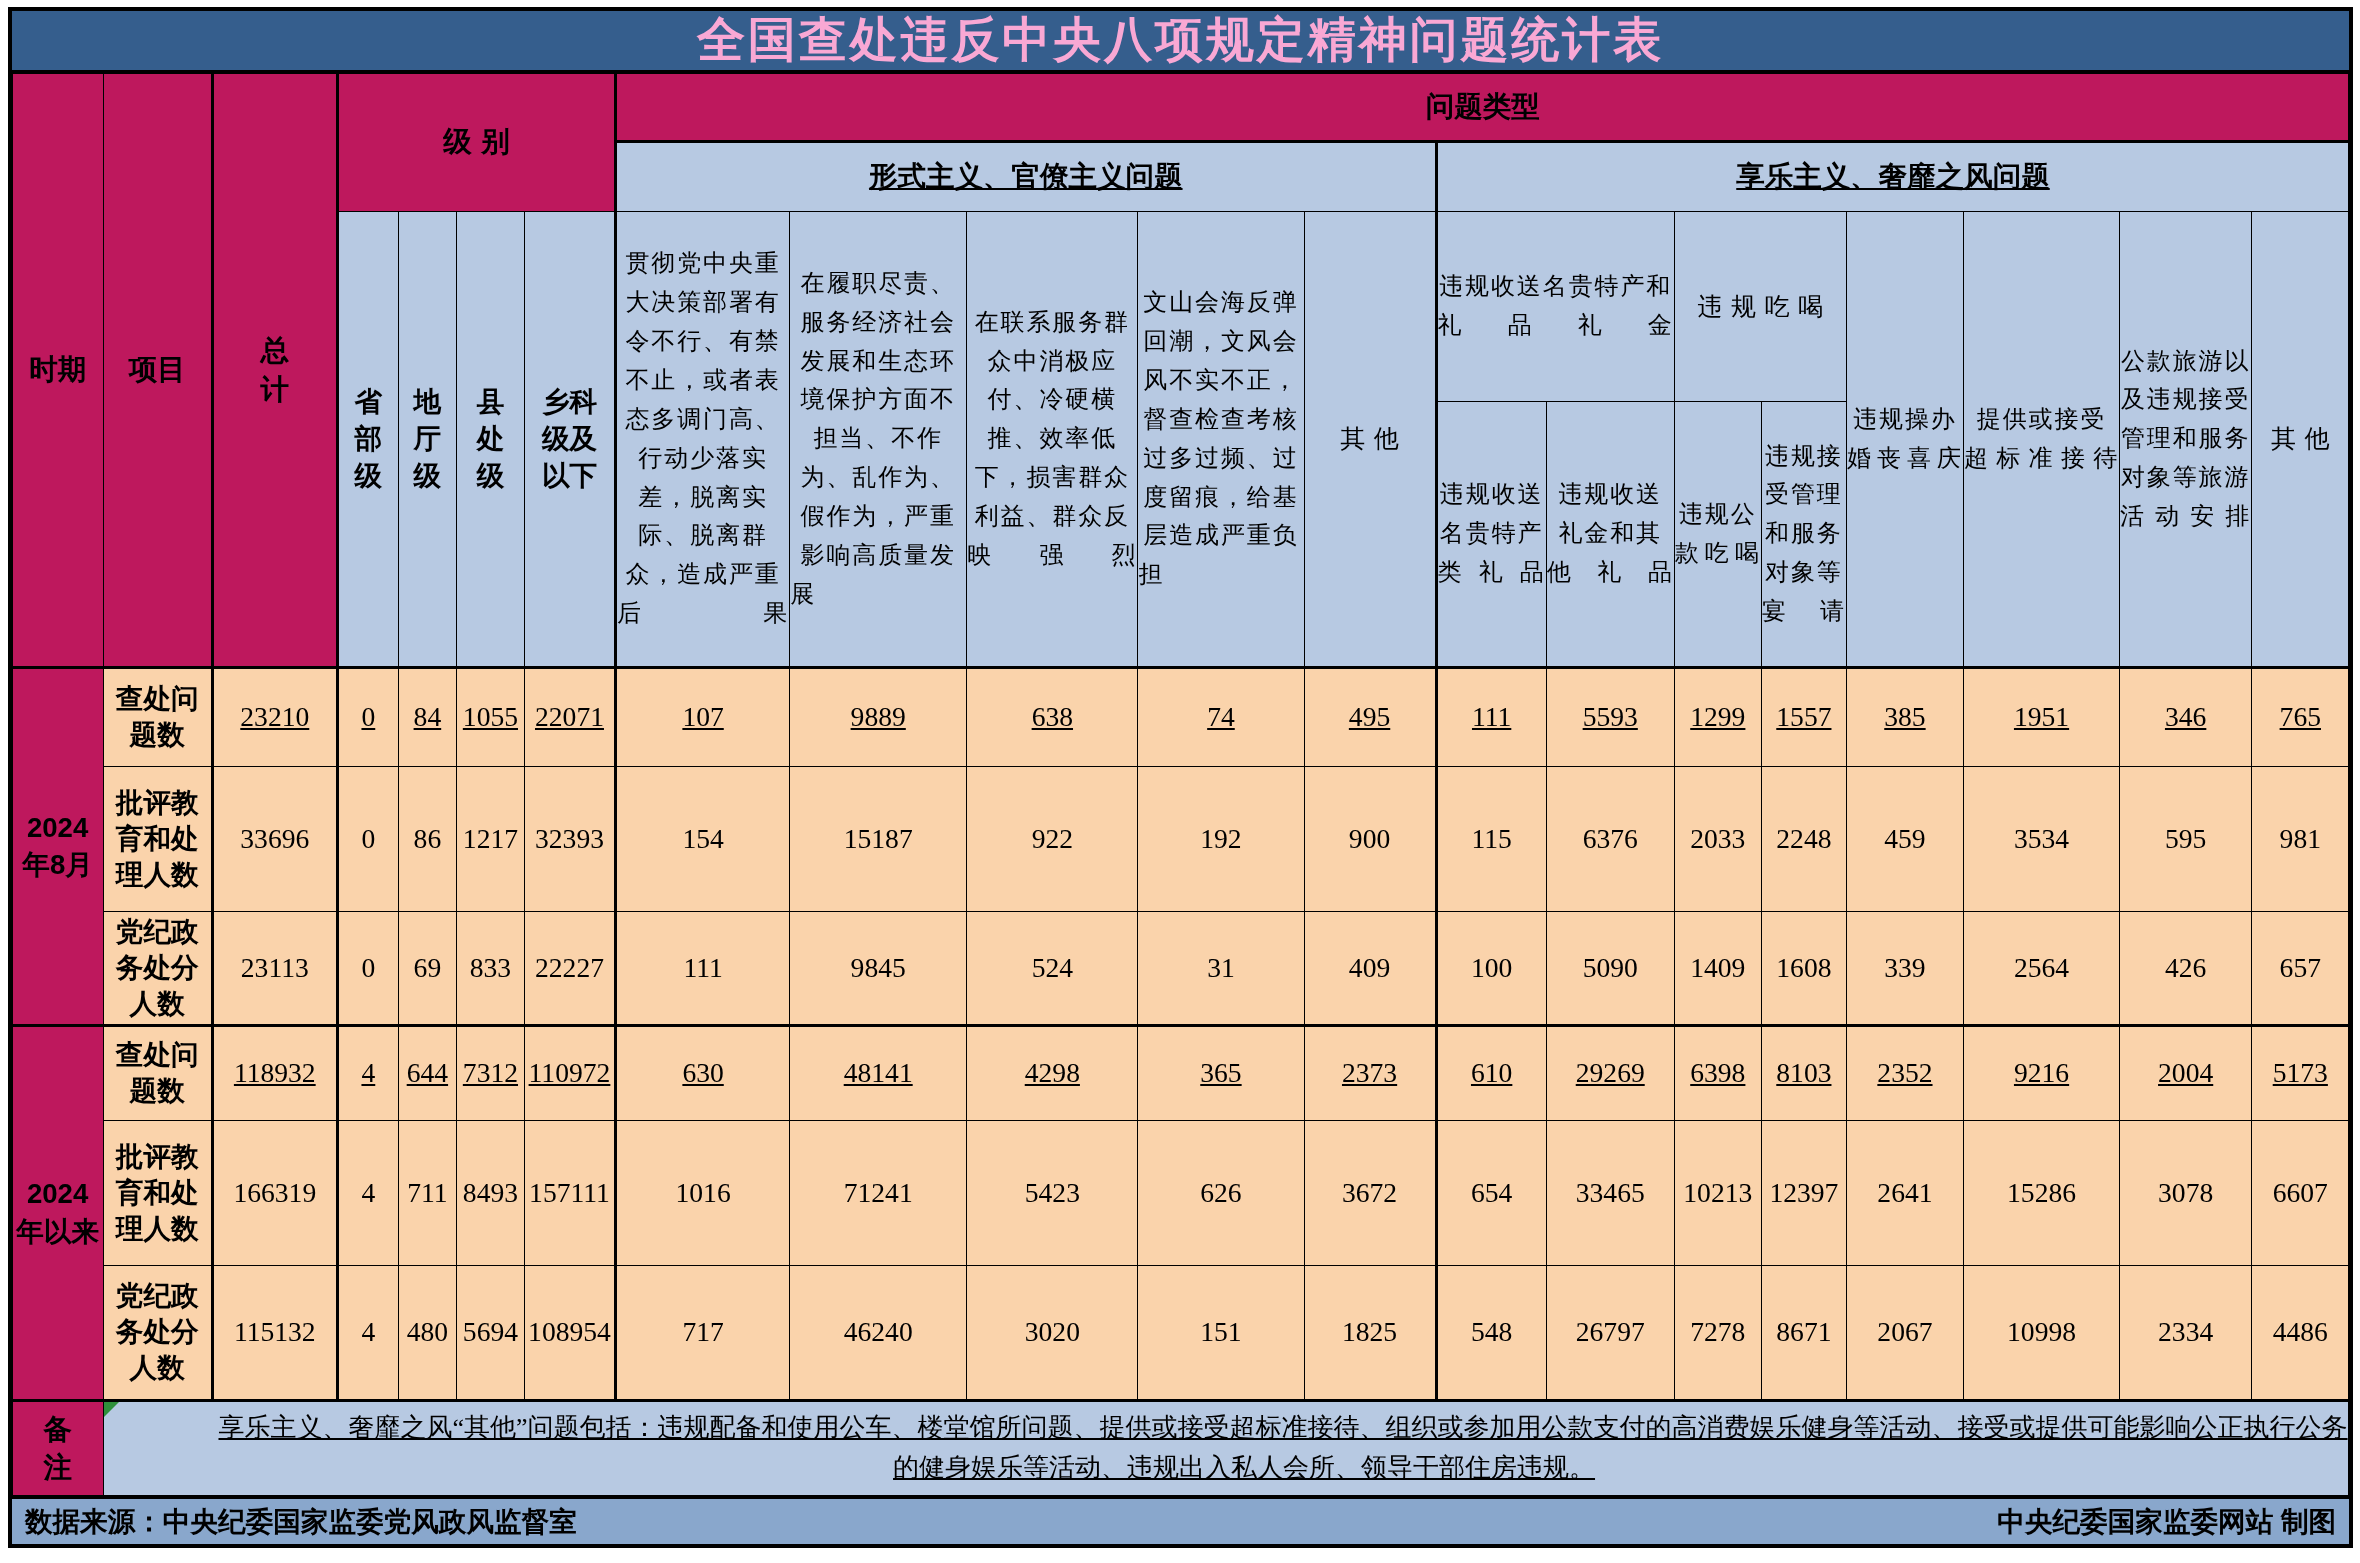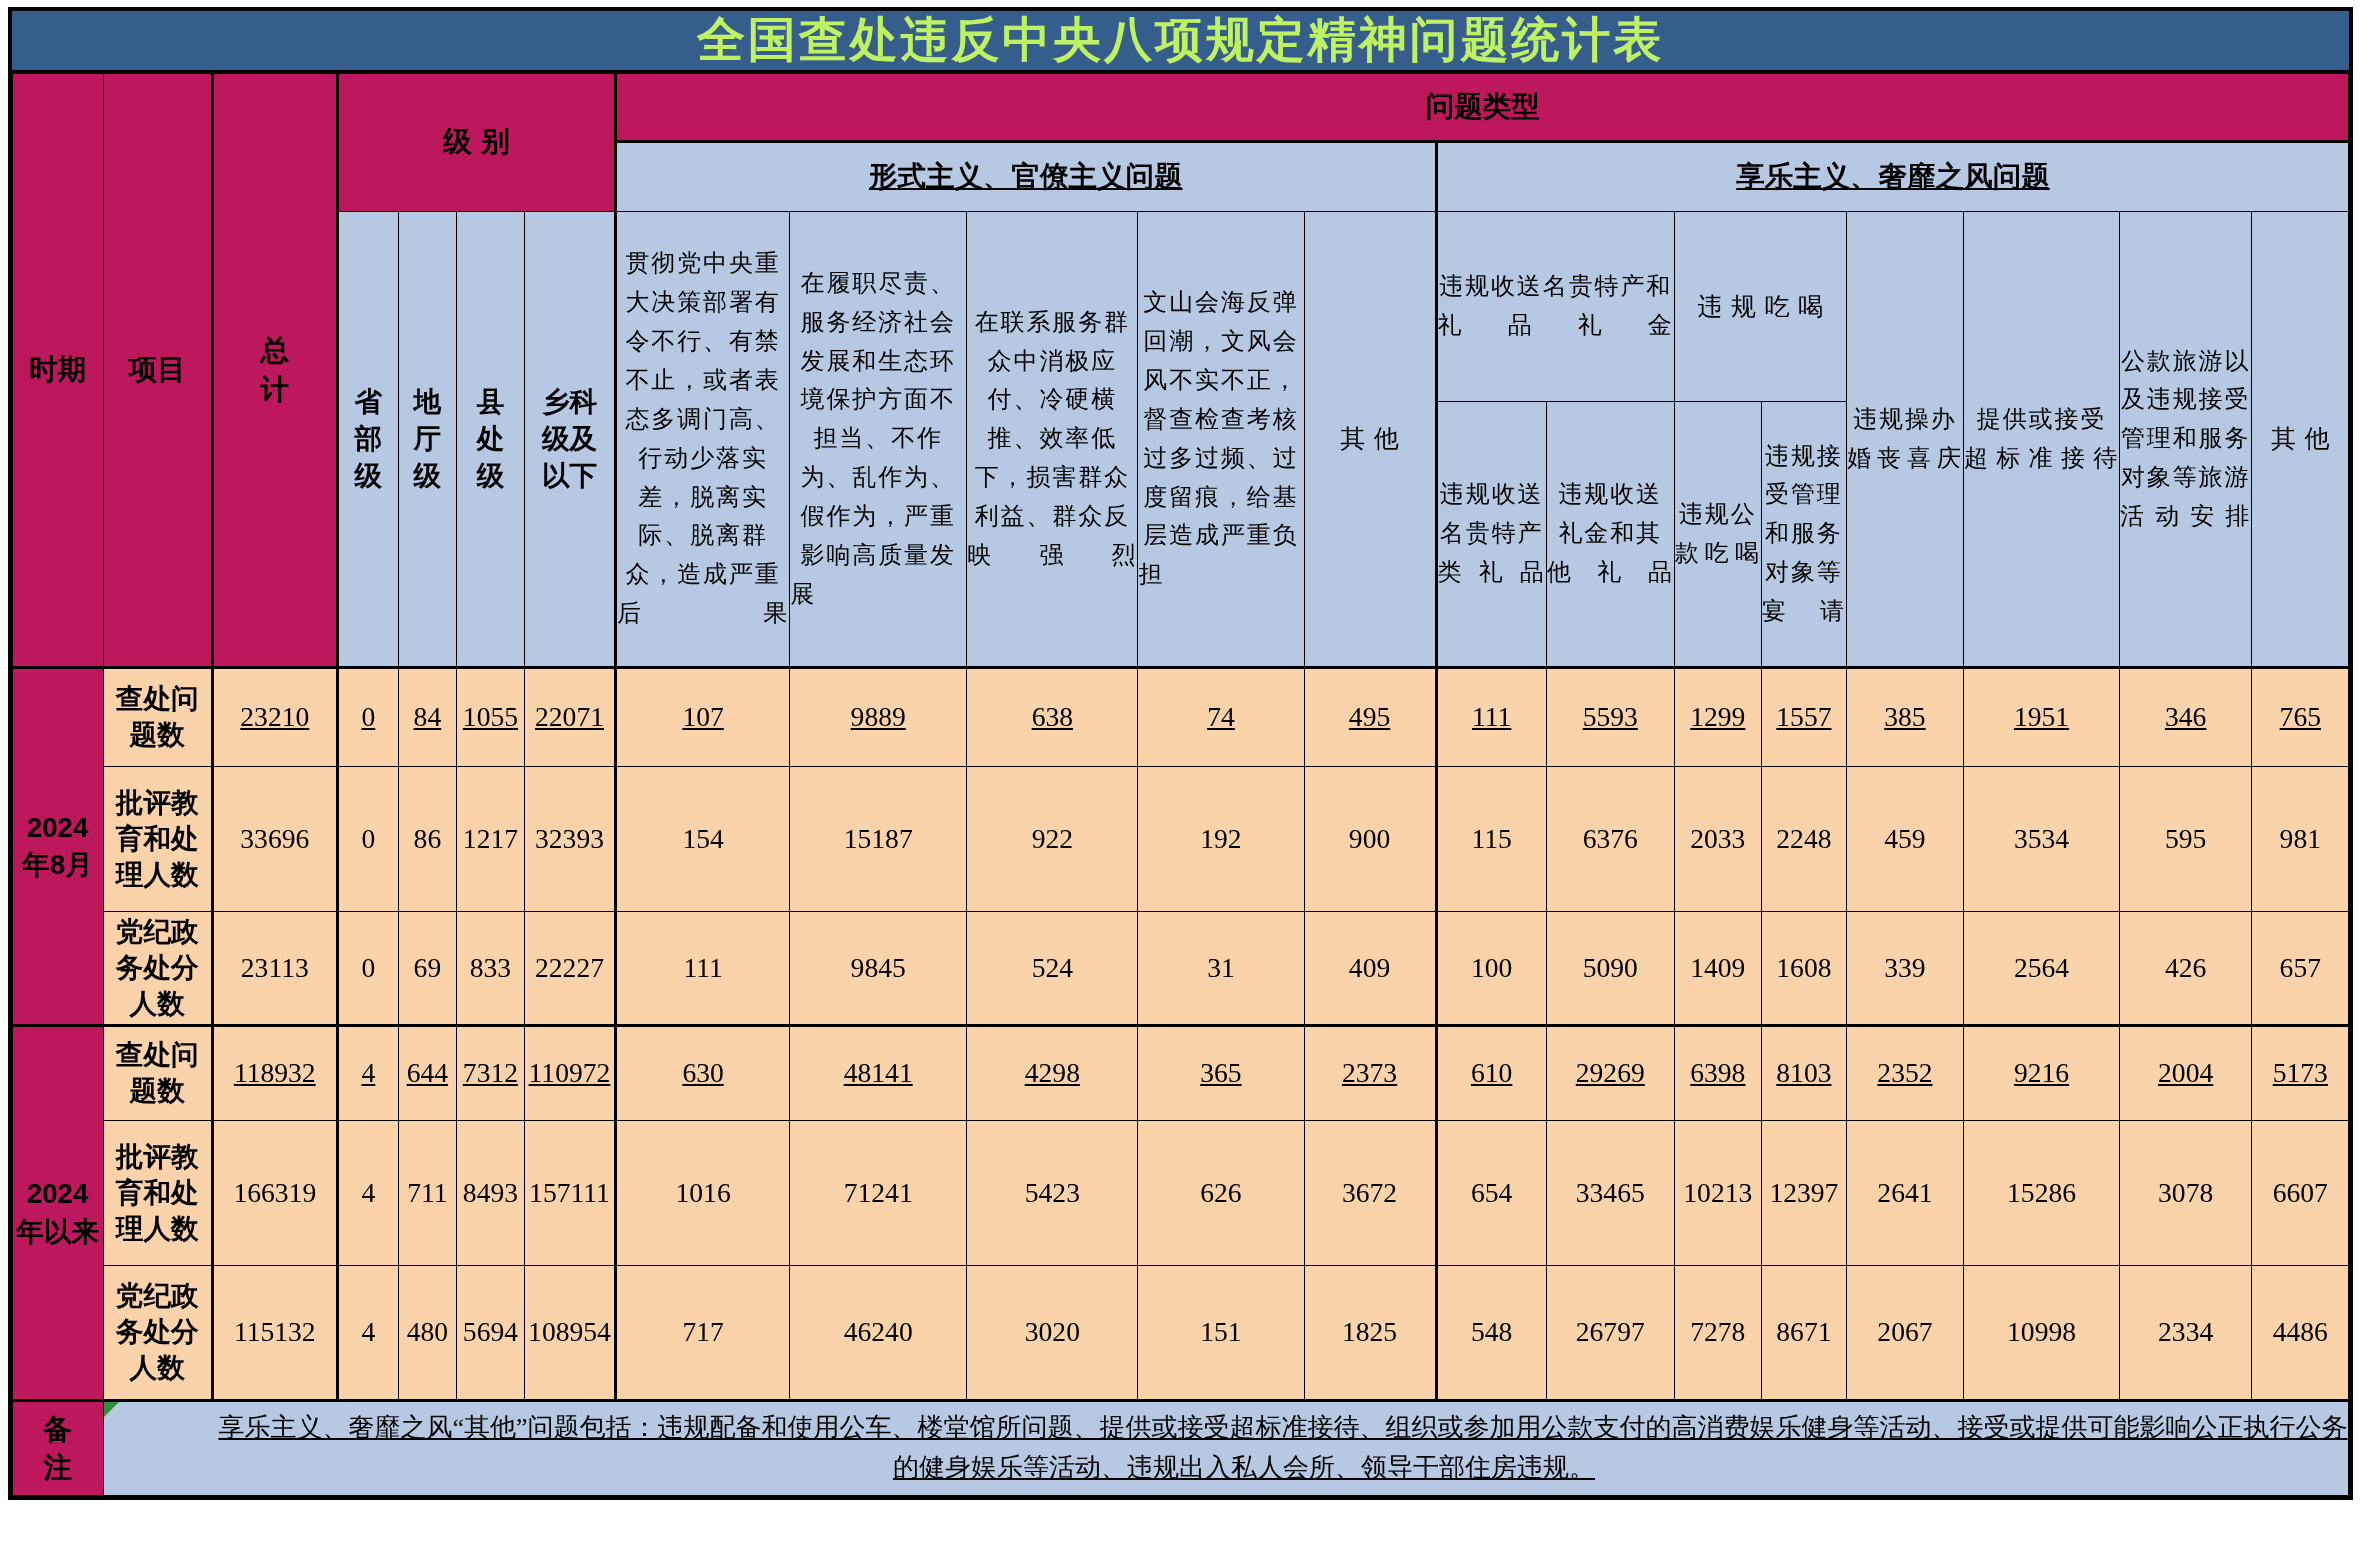--- a/index.html
+++ b/index.html
@@ -5,21 +5,21 @@
   html,body{margin:0;padding:0;background:#ffffff;}
   .sheet{
     width:2361px;height:1564px;box-sizing:border-box;background:#ffffff;
     padding:6.7px 7.6px;font-family:"Liberation Sans",sans-serif;color:#000;
     position:relative;overflow:hidden;
   }
   .frame{border:4.8px solid #000;box-sizing:border-box;}
   .titlebar{
     height:59px;background:#355E8D;border-bottom:3.8px solid #000;
     display:flex;align-items:center;justify-content:center;
-    color:#bef264;font-size:48px;font-weight:bold;
+    color:#f9a8d4;font-size:48px;font-weight:bold;
     font-family:"Liberation Serif","DejaVu Serif",serif;letter-spacing:2.9px;
   }
   table.stats{width:100%;border-collapse:collapse;table-layout:fixed;}
   .stats th,.stats td{border:1.9px solid #000;padding:0;vertical-align:middle;text-align:center;overflow:hidden;}
   .mid{background:#be185d;}
   .light{background:#B7C9E2;}
   .orange{background:#FAD3AB;}
   .hlabel{font-weight:bold;font-size:28.5px;font-family:"Liberation Sans",sans-serif;}
   .lsp{letter-spacing:9.5px;text-indent:9.5px;}
   .stackw{display:inline-block;width:1.25em;word-break:break-all;line-height:1.35;}
@@ -261,16 +261,20 @@
       <tr class="rem thickT">
         <th class="mid hlabel"><span class="stackw">备注</span></th>
         <td class="light remark-cell" colspan="19">
           <span class="tri"></span>
           <span class="rtxt">享乐主义、奢靡之风“其他”问题包括：违规配备和使用公车、楼堂馆所问题、提供或接受超标准接待、组织或参加用公款支付的高消费娱乐健身等活动、接受或提供可能影响公正执行公务的健身娱乐等活动、违规出入私人会所、领导干部住房违规。</span>
         </td>
       </tr>
     </tbody>
       </table>
 
+    <div class="footer">
+      <span>数据来源：中央纪委国家监委党风政风监督室</span>
+      <span>中央纪委国家监委网站 制图</span>
+    </div>
 
   </div>
 </div>
 
 
 </body></html>

